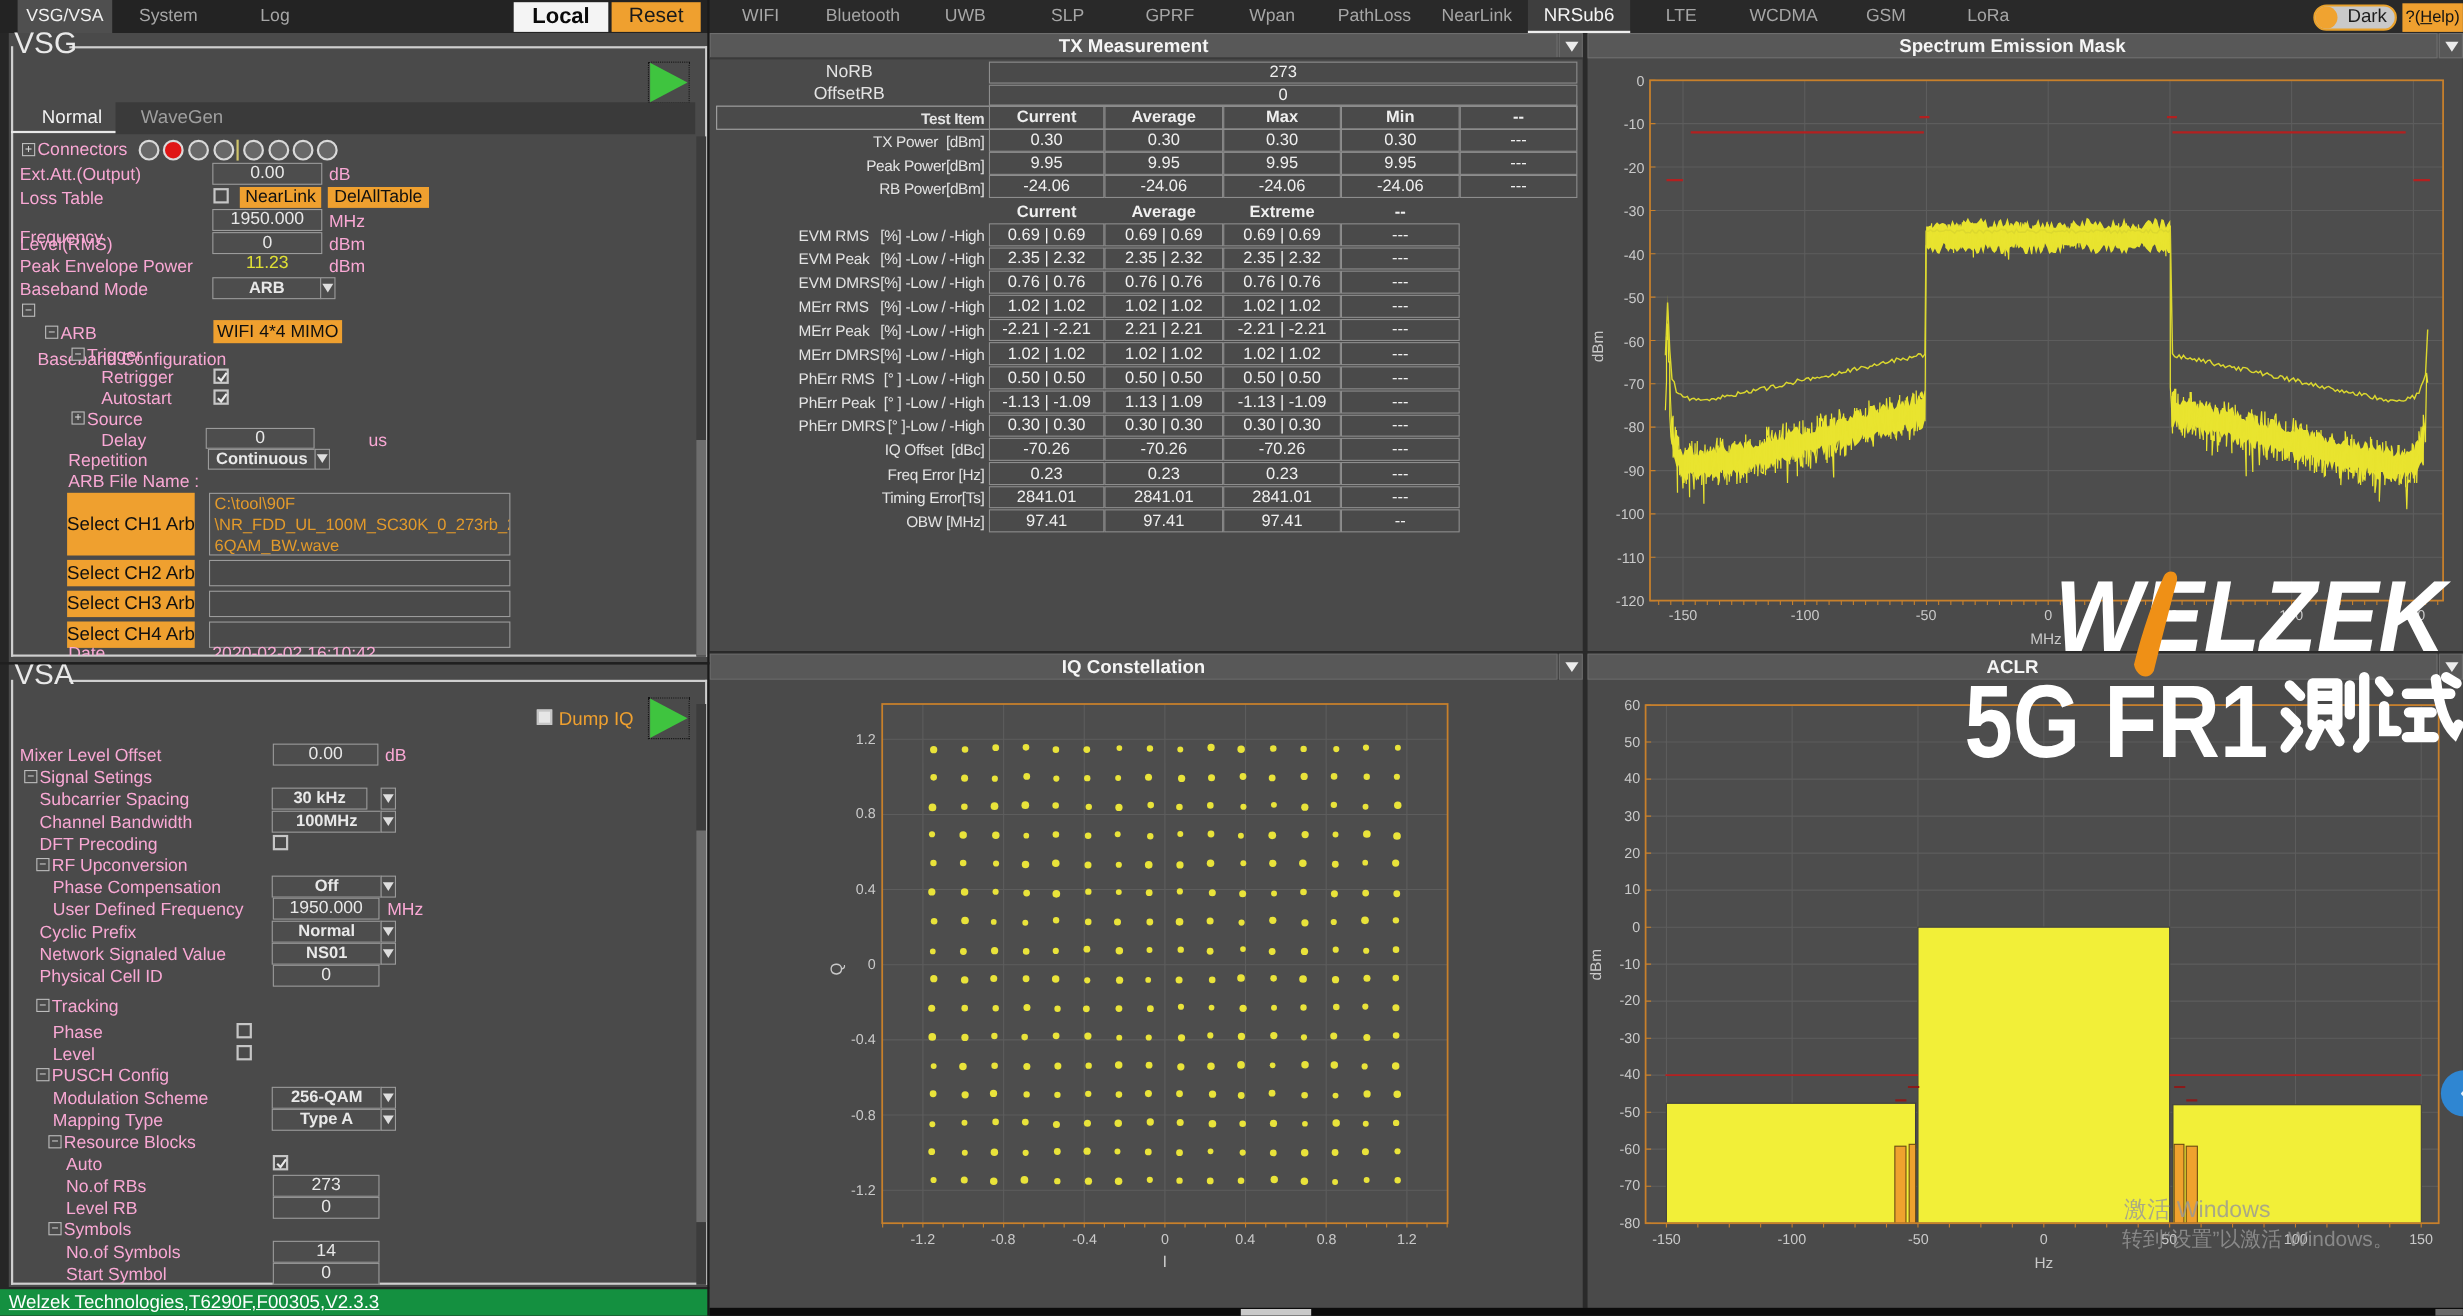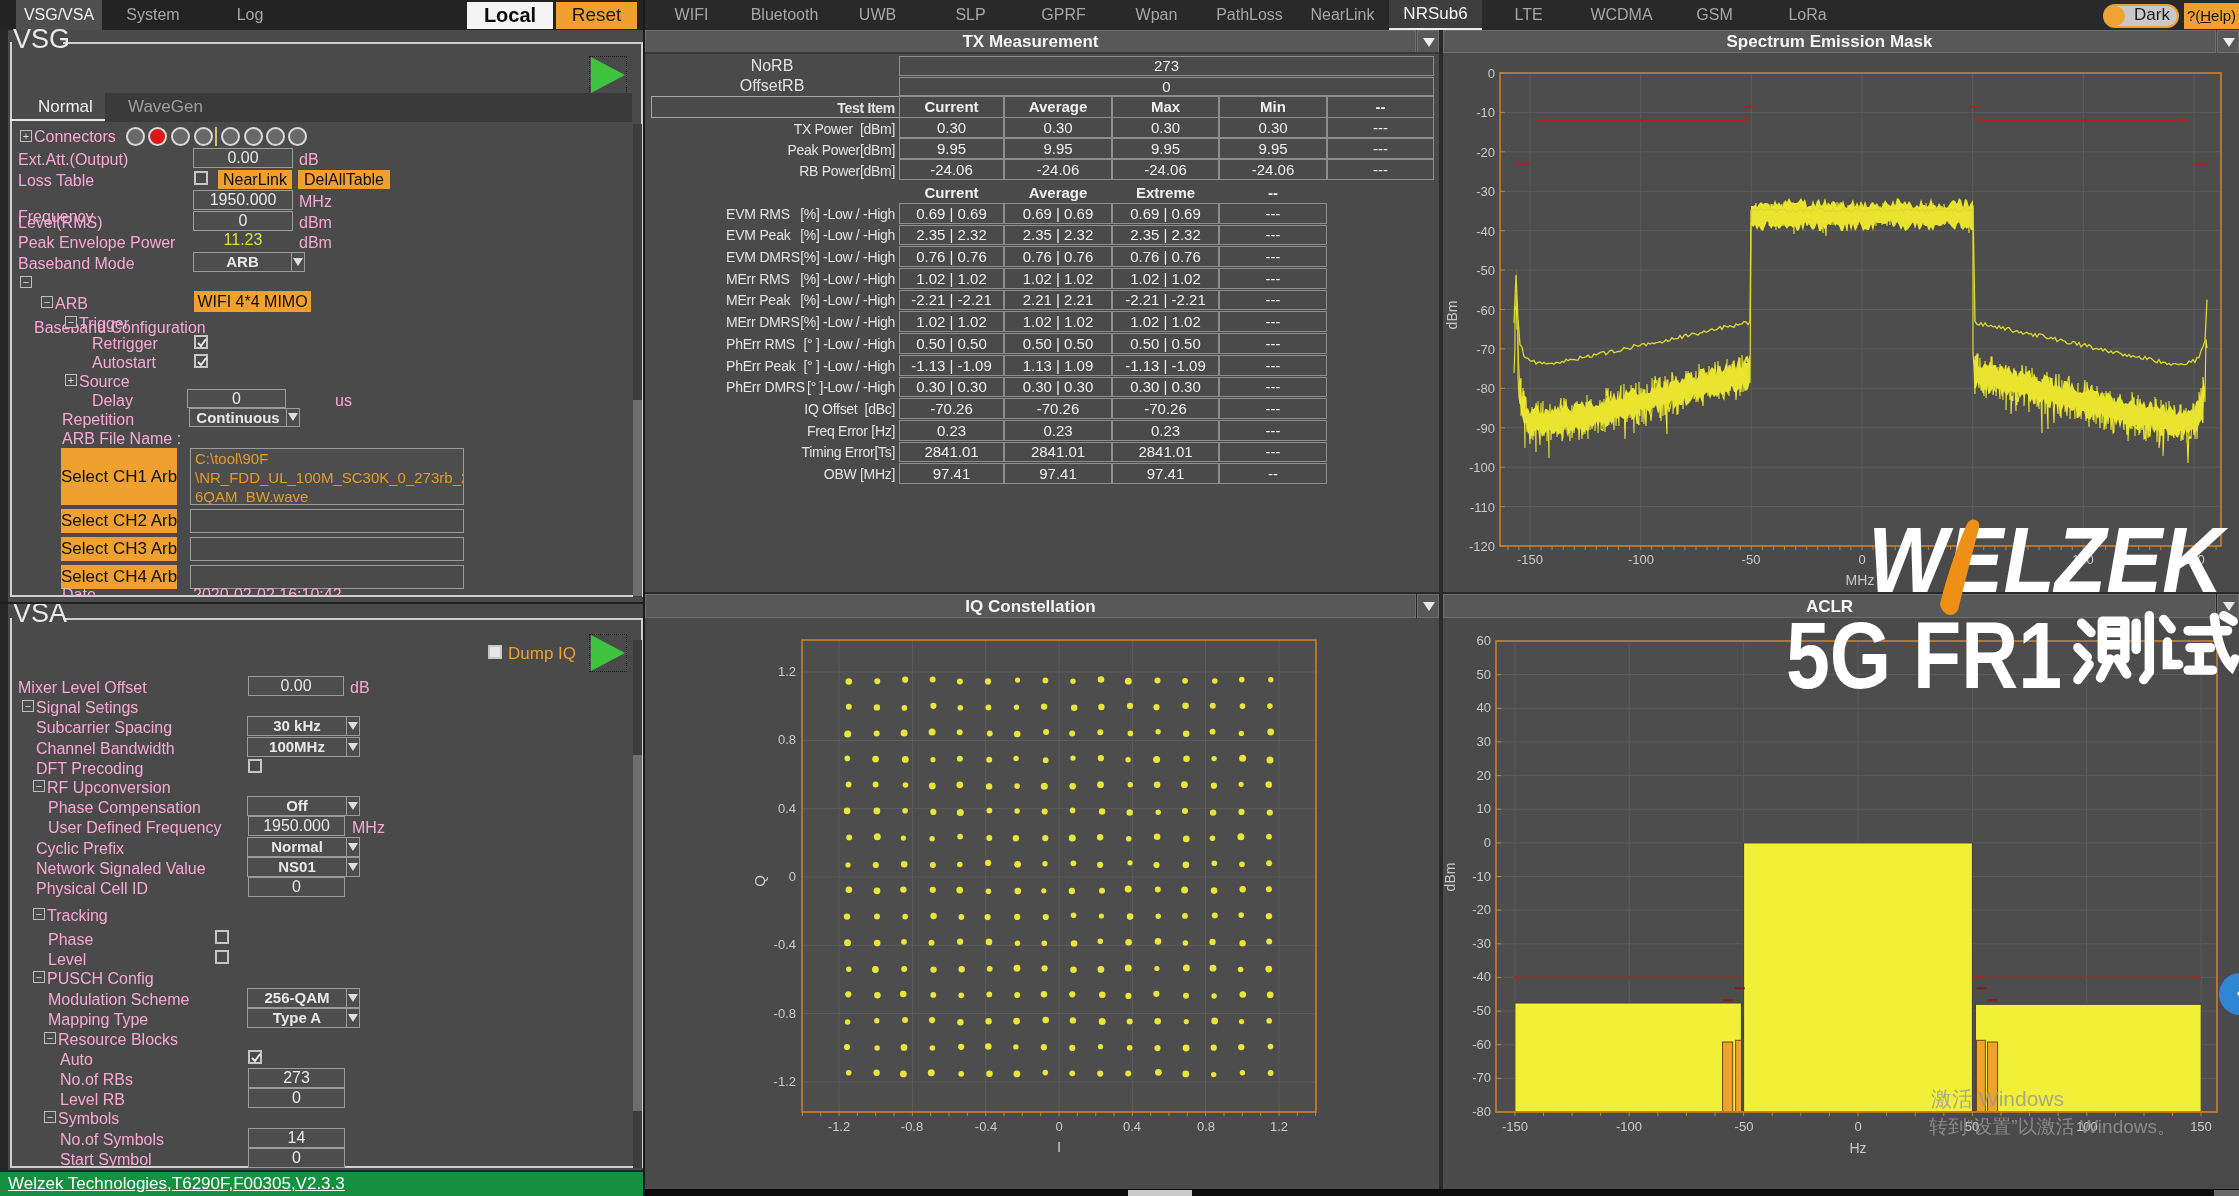--- a/index.html
+++ b/index.html
@@ -115,21 +115,21 @@
 <div class="cb" style="left:488px;top:645px;width:14px;height:14px;background:#e6e6e6;"></div>
 <div class="lb" style="left:508px;top:644px;font-size:17px;color:#efa02f;">Dump IQ</div>
 <div class="a" style="left:589px;top:634px;width:38px;height:38px;border:1px dotted #141414;"></div>
 <div class="tri" style="left:591px;top:635px;border-left:34px solid #3fc43f;border-top:18px solid transparent;border-bottom:18px solid transparent;"></div>
 <div class="lb" style="left:18px;top:678px;">Mixer Level Offset</div>
 <div class="bx" style="left:248px;top:676px;width:96px;height:20px;line-height:18px;">0.00</div>
 <div class="lb" style="left:350px;top:678px;">dB</div>
 <div class="ic" style="left:22px;top:700px;">−</div>
 <div class="lb" style="left:36px;top:698px;">Signal Setings</div>
 <div class="lb" style="left:36px;top:718px;">Subcarrier Spacing</div>
-<div class="bx" style="left:247px;top:716px;width:100px;height:20px;line-height:18px;font-size:15px;font-weight:bold;">30 kHz</div>
+<div class="bx" style="left:247px;top:716px;width:87px;height:20px;line-height:18px;font-size:15px;font-weight:bold;">30 kHz</div>
 <div class="bx" style="left:346px;top:716px;width:14px;height:20px;"></div>
 <div class="tri" style="left:348px;top:722px;border-left:5px solid transparent;border-right:5px solid transparent;border-top:8px solid #dedede;"></div>
 <div class="lb" style="left:36px;top:739px;">Channel Bandwidth</div>
 <div class="bx" style="left:247px;top:737px;width:100px;height:20px;line-height:18px;font-size:15px;font-weight:bold;">100MHz</div>
 <div class="bx" style="left:346px;top:737px;width:14px;height:20px;"></div>
 <div class="tri" style="left:348px;top:743px;border-left:5px solid transparent;border-right:5px solid transparent;border-top:8px solid #dedede;"></div>
 <div class="lb" style="left:36px;top:759px;">DFT Precoding</div>
 <div class="cb" style="left:248px;top:759px;width:14px;height:14px;"></div>
 <div class="ic" style="left:33px;top:780px;">−</div>
 <div class="lb" style="left:47px;top:778px;">RF Upconversion</div>

